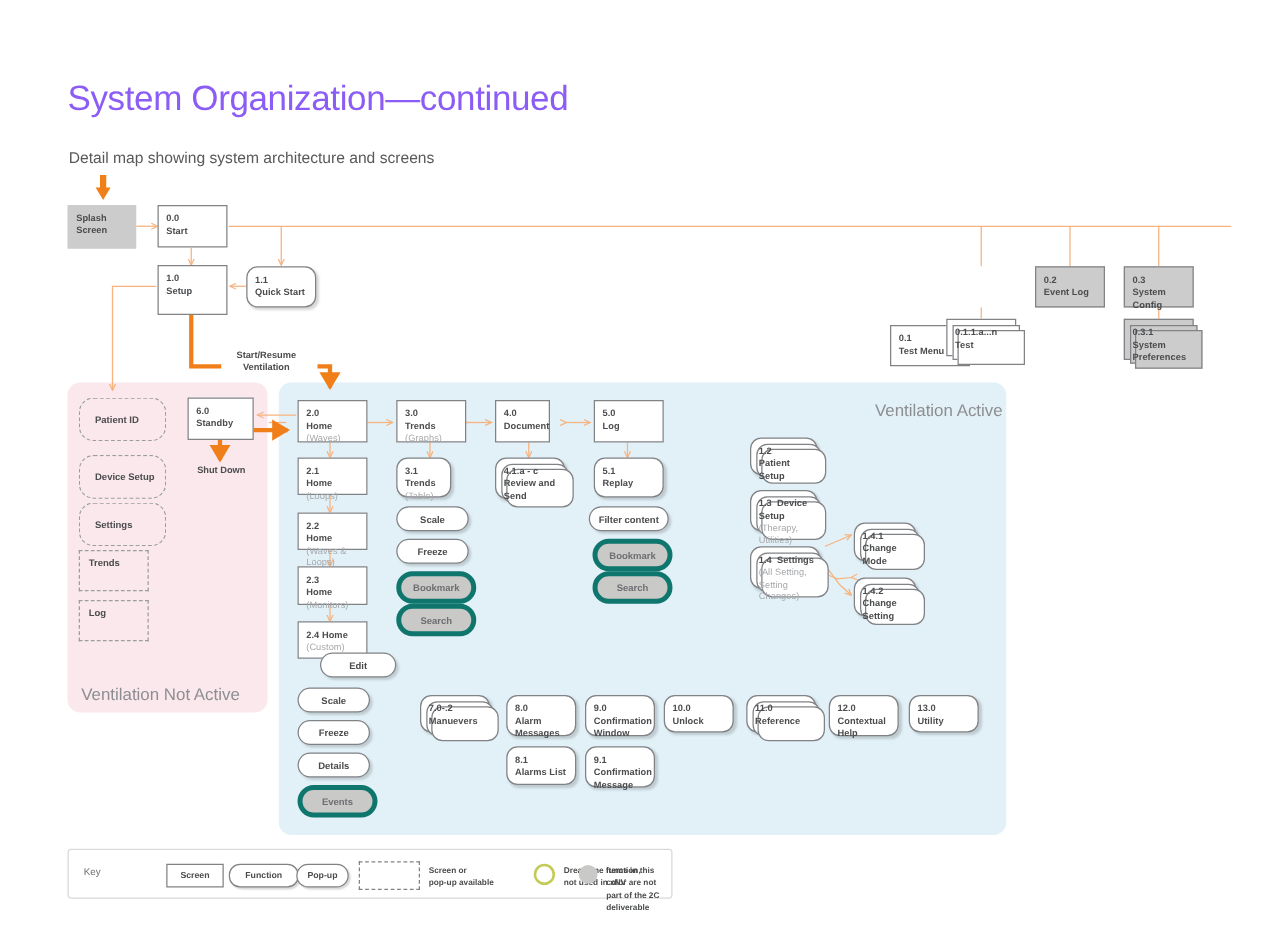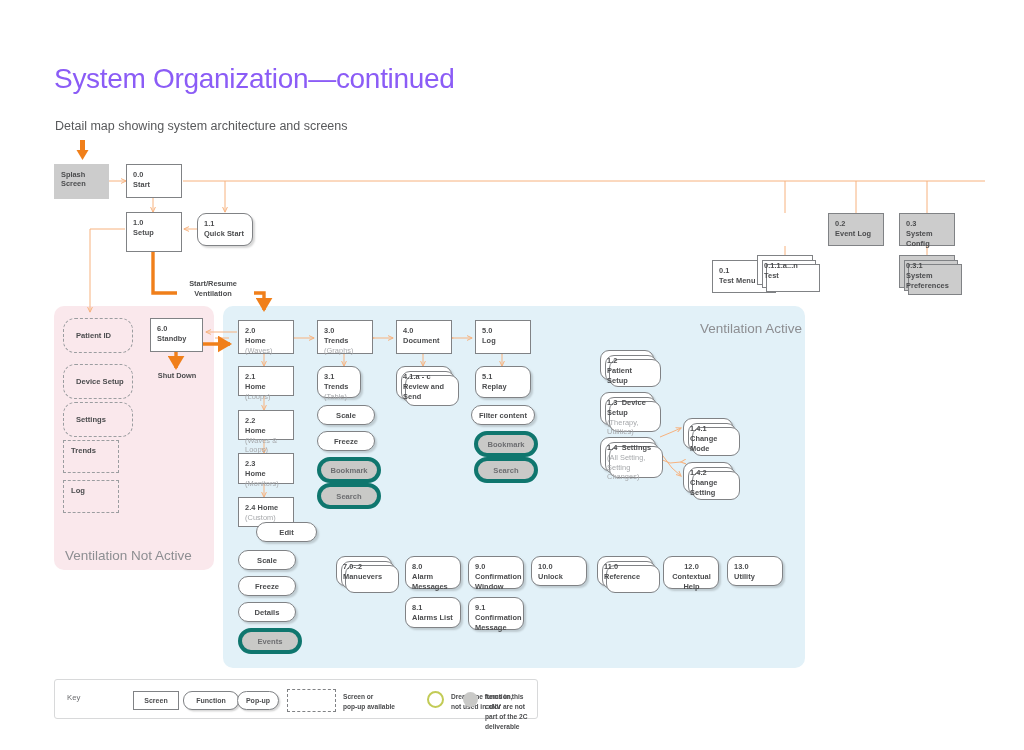--- a/index.html
+++ b/index.html
@@ -247,21 +247,21 @@
   <div class="node screen" style="left:238px;top:320px;width:56px;height:34px;">
     <b>2.0</b>
     <b>Home</b>
     <span class="sub">(Waves)</span>
   </div>
   <div class="node screen" style="left:317px;top:320px;width:56px;height:34px;">
     <b>3.0</b>
     <b>Trends</b>
     <span class="sub">(Graphs)</span>
   </div>
-  <div class="node screen" style="left:396px;top:320px;width:56px;height:34px;">
+  <div class="node screen" style="left:396px;top:320px;width:44px;height:34px;">
     <b>4.0</b>
     <b>Document</b>
   </div>
   <div class="node screen" style="left:475px;top:320px;width:56px;height:34px;">
     <b>5.0</b>
     <b>Log</b>
   </div>
 
   <div class="node screen" style="left:238px;top:366px;width:56px;height:30px;">
     <b>2.1</b>
@@ -388,21 +388,21 @@
 Message</b>
   </div>
   <div class="node func" style="left:531px;top:556px;width:56px;height:30px;">
     <b>10.0</b>
     <b>Unlock</b>
   </div>
   <div class="node func stack" style="left:597px;top:556px;width:56px;height:30px;">
     <b>11.0</b>
     <b>Reference</b>
   </div>
-  <div class="node func" style="left:663px;top:556px;width:56px;height:33px;text-align:center;">
+  <div class="node func" style="left:663px;top:556px;width:56px;height:33px;">
     <b>12.0</b>
     <b style="white-space:pre-line">Contextual
 Help</b>
   </div>
   <div class="node func" style="left:727px;top:556px;width:56px;height:30px;">
     <b>13.0</b>
     <b>Utility</b>
   </div>
 
   <div class="key">

